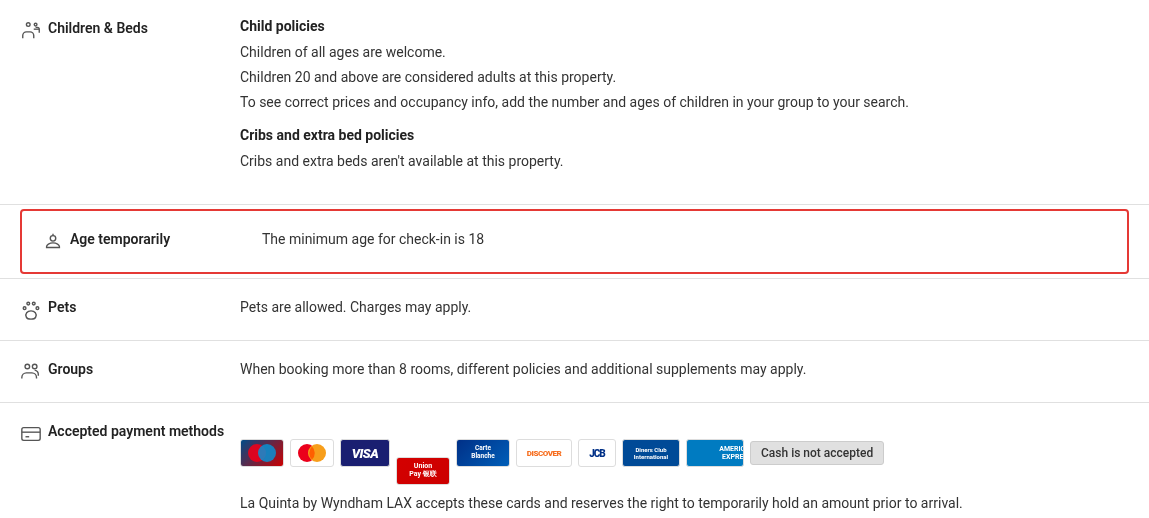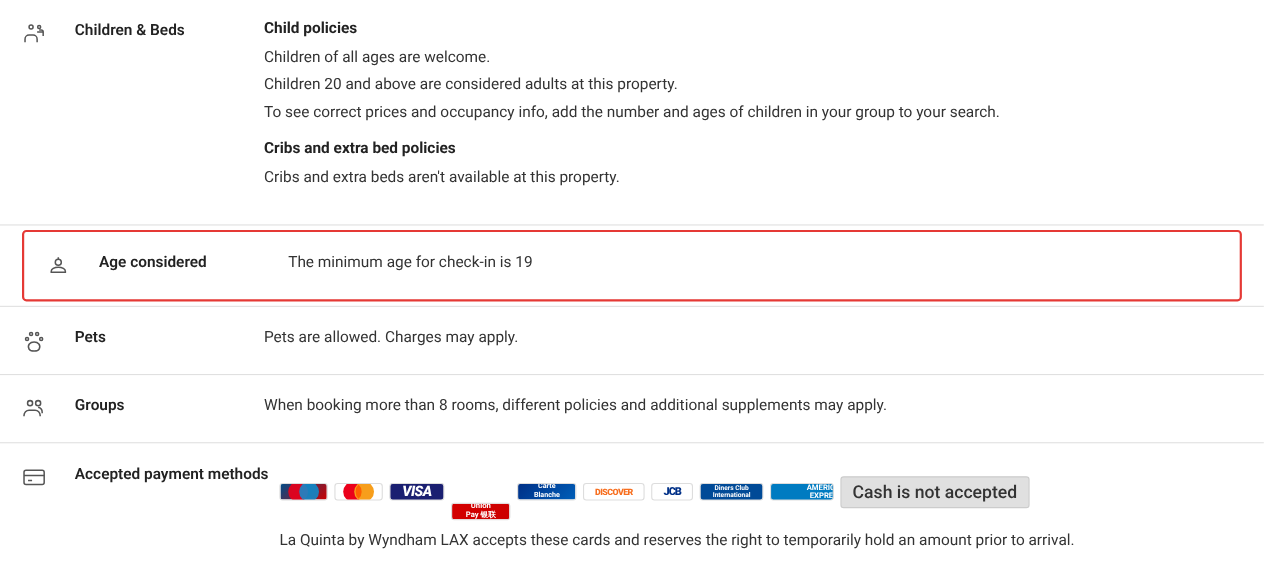--- a/index.html
+++ b/index.html
@@ -21,21 +21,21 @@
     }
     .section-highlighted {
       border: 2px solid #e53935;
       border-radius: 4px;
       margin: 0 10px;
     }
     .section-left {
       display: flex;
       align-items: flex-start;
       min-width: 210px;
-      gap: 26px;
+      gap: 6px;
       padding-top: 2px;
     }
     .section-title {
       font-weight: 600;
       font-size: 14px;
       color: #222;
     }
     .section-content {
       flex: 1;
       padding-left: 10px;
@@ -56,35 +56,35 @@
       margin-bottom: 14px;
     }
     .payment-row {
       display: flex;
       align-items: center;
       gap: 6px;
       flex-wrap: wrap;
       margin-bottom: 8px;
     }
     .card-img {
-      height: 16px;
+      height: 28px;
       width: auto;
       border-radius: 3px;
       border: 1px solid #ddd;
       display: flex;
       align-items: center;
       justify-content: center;
       font-size: 9px;
       font-weight: 700;
       overflow: hidden;
     }
     .cash-badge {
       background: #e0e0e0;
       color: #333;
-      font-size: 16px;
+      font-size: 12px;
       font-weight: 500;
       padding: 4px 10px;
       border-radius: 3px;
       border: 1px solid #ccc;
     }
     
     .card-maestro { background: linear-gradient(135deg, #004b87, #cc0000); color: white; width: 44px; }
     .card-visa { background: #1a1f71; color: white; width: 44px; font-size: 11px; letter-spacing: -0.5px; }
     .card-unionpay { background: #d40000; color: white; width: 50px; font-size: 8px; }
     
@@ -125,24 +125,24 @@
   </div>
 
   <div style="padding: 4px 10px; border-bottom: 1px solid #e0e0e0;">
     <div class="section section-highlighted">
       <div class="section-left">
         <svg class="icon-svg" viewBox="0 0 24 24" fill="none" stroke="#555" stroke-width="1.5">
           <circle cx="12" cy="8" r="3"></circle>
           <path d="M12 13c-4 0-7 2-7 4v1h14v-1c0-2-3-4-7-4z"></path>
           <line x1="12" y1="3" x2="12" y2="5"></line>
         </svg>
-        <span class="section-title">Age considered</span>
+        <span class="section-title">Age temporarily</span>
       </div>
       <div class="section-content">
-        <div class="policy-text">The minimum age for check-in is 19</div>
+        <div class="policy-text">The minimum age for check-in is 18</div>
       </div>
     </div>
   </div>
 
   <div class="section">
     <div class="section-left">
       <svg class="icon-svg" viewBox="0 0 24 24" fill="none" stroke="#555" stroke-width="1.5">
         <circle cx="9" cy="5" r="1.5"></circle>
         <circle cx="15" cy="5" r="1.5"></circle>
         <circle cx="5" cy="10" r="1.5"></circle>

